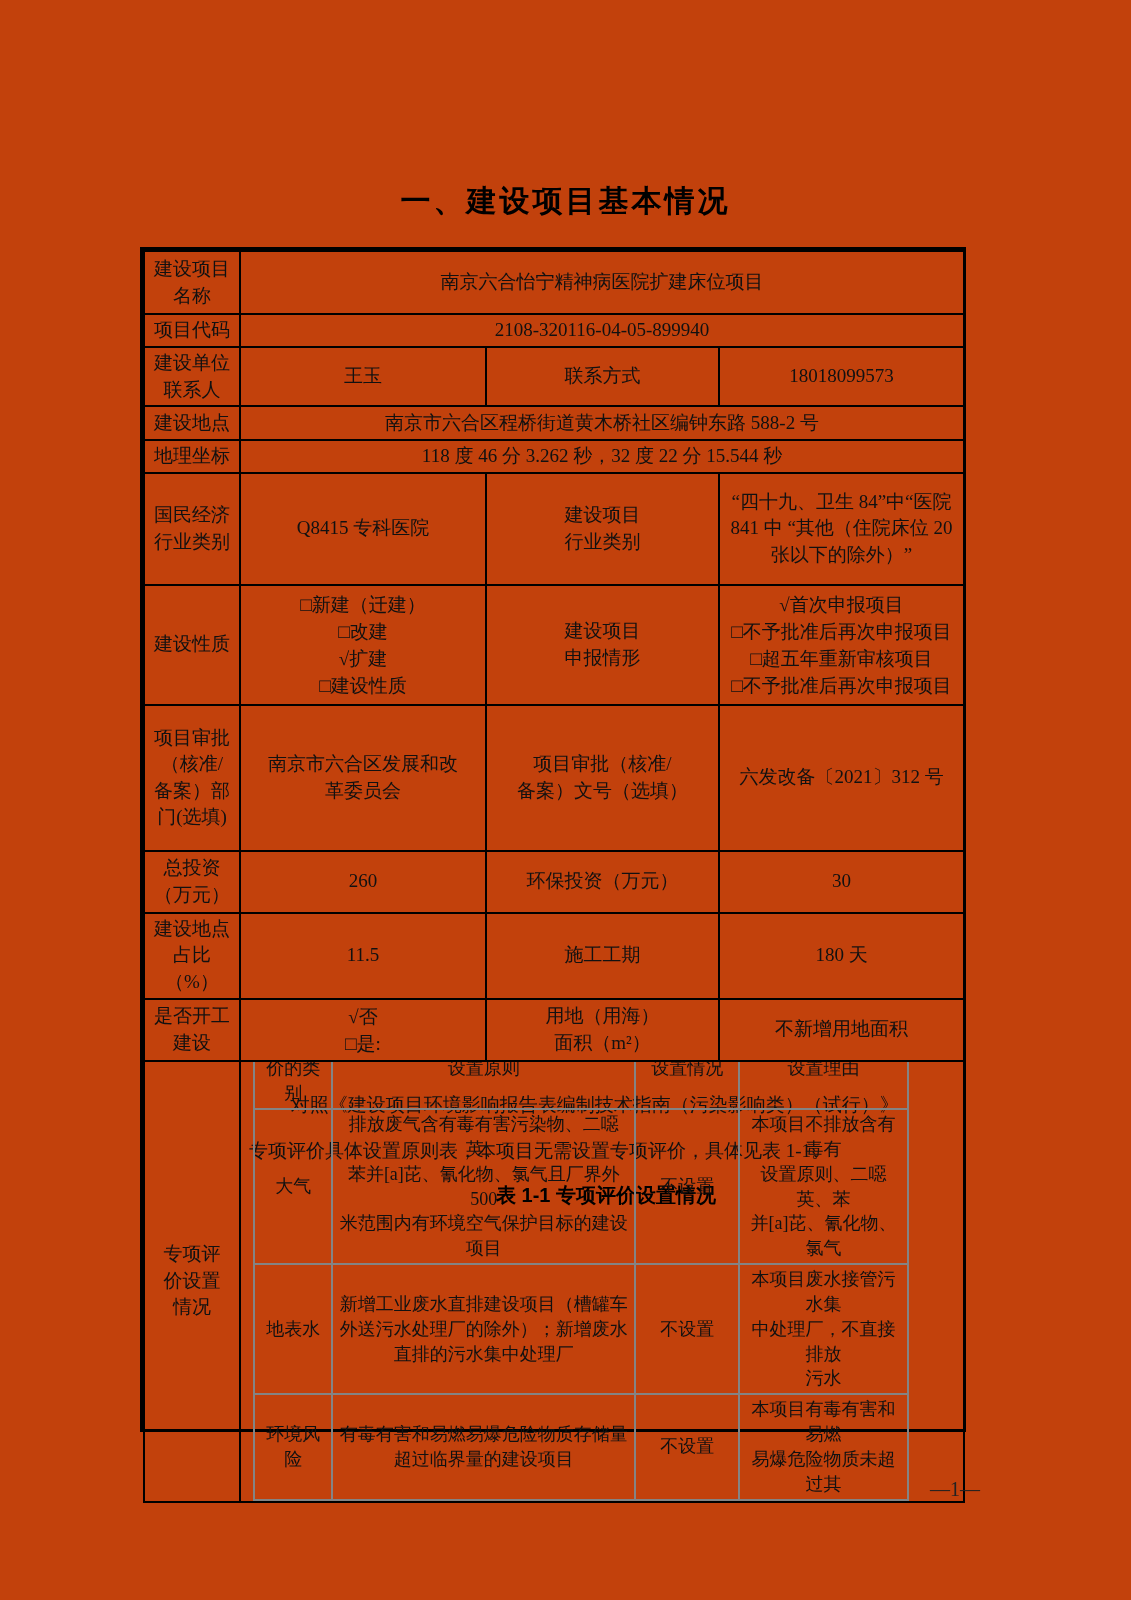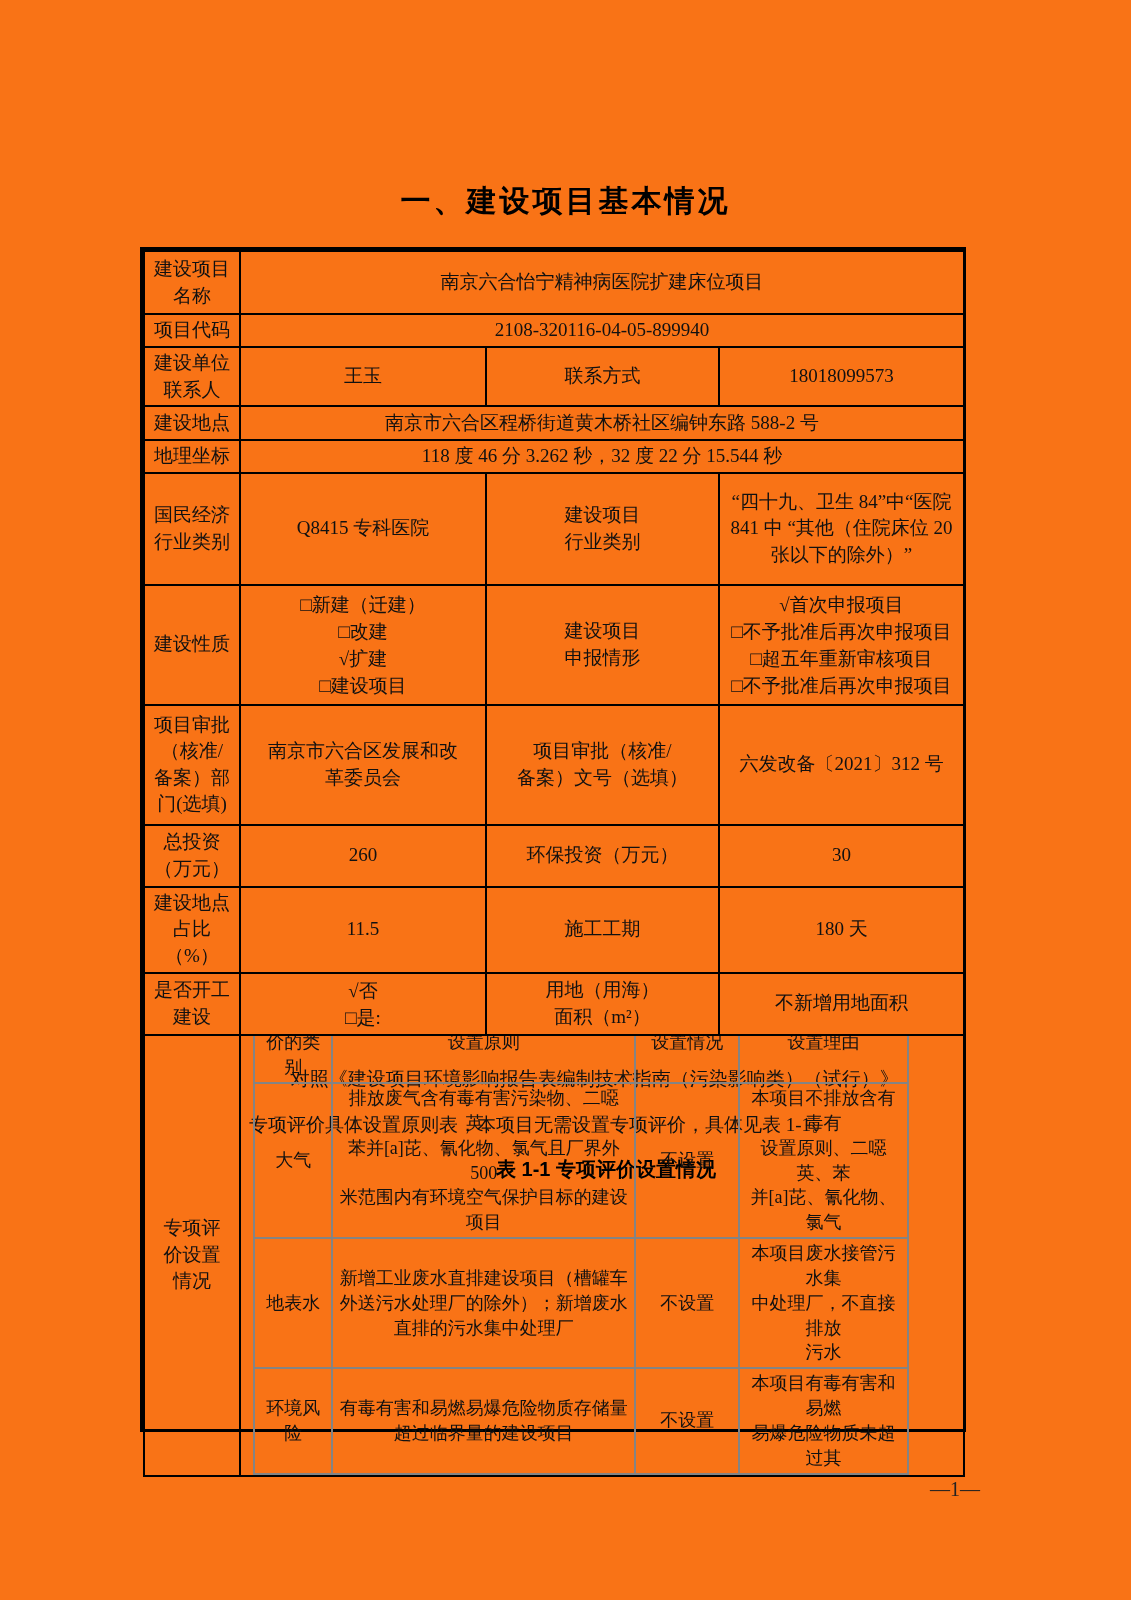--- a/index.html
+++ b/index.html
@@ -1,17 +1,17 @@
 <!DOCTYPE html>
 <html><head>
 <meta charset="utf-8">
 <style>
   html,body{margin:0;padding:0;background:#ffffff;}
   .page{
-    position:relative;width:1131px;height:1600px;background:#f97316;
+    position:relative;width:1131px;height:1600px;background:#c2410c;
     font-family:"Liberation Serif","DejaVu Serif",serif;color:#111;overflow:hidden;
   }
   .doc-title{
     position:absolute;top:181px;left:0;width:100%;text-align:center;
     font-family:"Liberation Sans","DejaVu Sans",sans-serif;font-weight:bold;
     font-size:30px;letter-spacing:3px;color:#000;
   }
   .table-wrap{
     position:absolute;left:140px;top:247px;width:826px;height:1185px;
     border:3px solid #000;box-sizing:border-box;
@@ -25,21 +25,21 @@
   .pre{white-space:pre-line;}
   .opts{text-align:left;padding-left:8px;}
   .opts div{line-height:27px;}
   tr.r-name{height:63px;}
   tr.r-code{height:33px;}
   tr.r-contact{height:55px;}
   tr.r-addr{height:34px;}
   tr.r-coord{height:30px;}
   tr.r-industry{height:112px;}
   tr.r-nature{height:120px;}
-  tr.r-approve{height:120px;}
+  tr.r-approve{height:146px;}
   tr.r-invest{height:62px;}
   tr.r-ratio{height:61px;}
   tr.r-start{height:62px;}
   tr.r-special{height:441px;}
   td.special-cell{padding:0 !important;vertical-align:top !important;position:relative;text-align:left !important;}
   .intro{padding:20px 6px 0 8px;font-size:19px;line-height:2.45;color:#111;}
   .intro .indent{padding-left:2.2em;}
   .inner-title{
     margin:6px 0 0 8px;text-align:center;
     font-family:Liberation Sans, sans-serif;font-weight:bold;font-size:20px;color:#000;
@@ -110,21 +110,21 @@
           <td class="pre">“四十九、卫生 84”中“医院
 841 中 “其他（住院床位 20
 张以下的除外）”</td>
         </tr>
         <tr class="r-nature">
           <td>建设性质</td>
           <td class="opts">
             <div>□新建（迁建）</div>
             <div>□改建</div>
             <div>√扩建</div>
-            <div>□建设项目</div>
+            <div>□建设性质</div>
           </td>
           <td class="pre">建设项目
 申报情形</td>
           <td class="opts">
             <div>√首次申报项目</div>
             <div>□不予批准后再次申报项目</div>
             <div>□超五年重新审核项目</div>
             <div>□不予批准后再次申报项目</div>
           </td>
         </tr>

